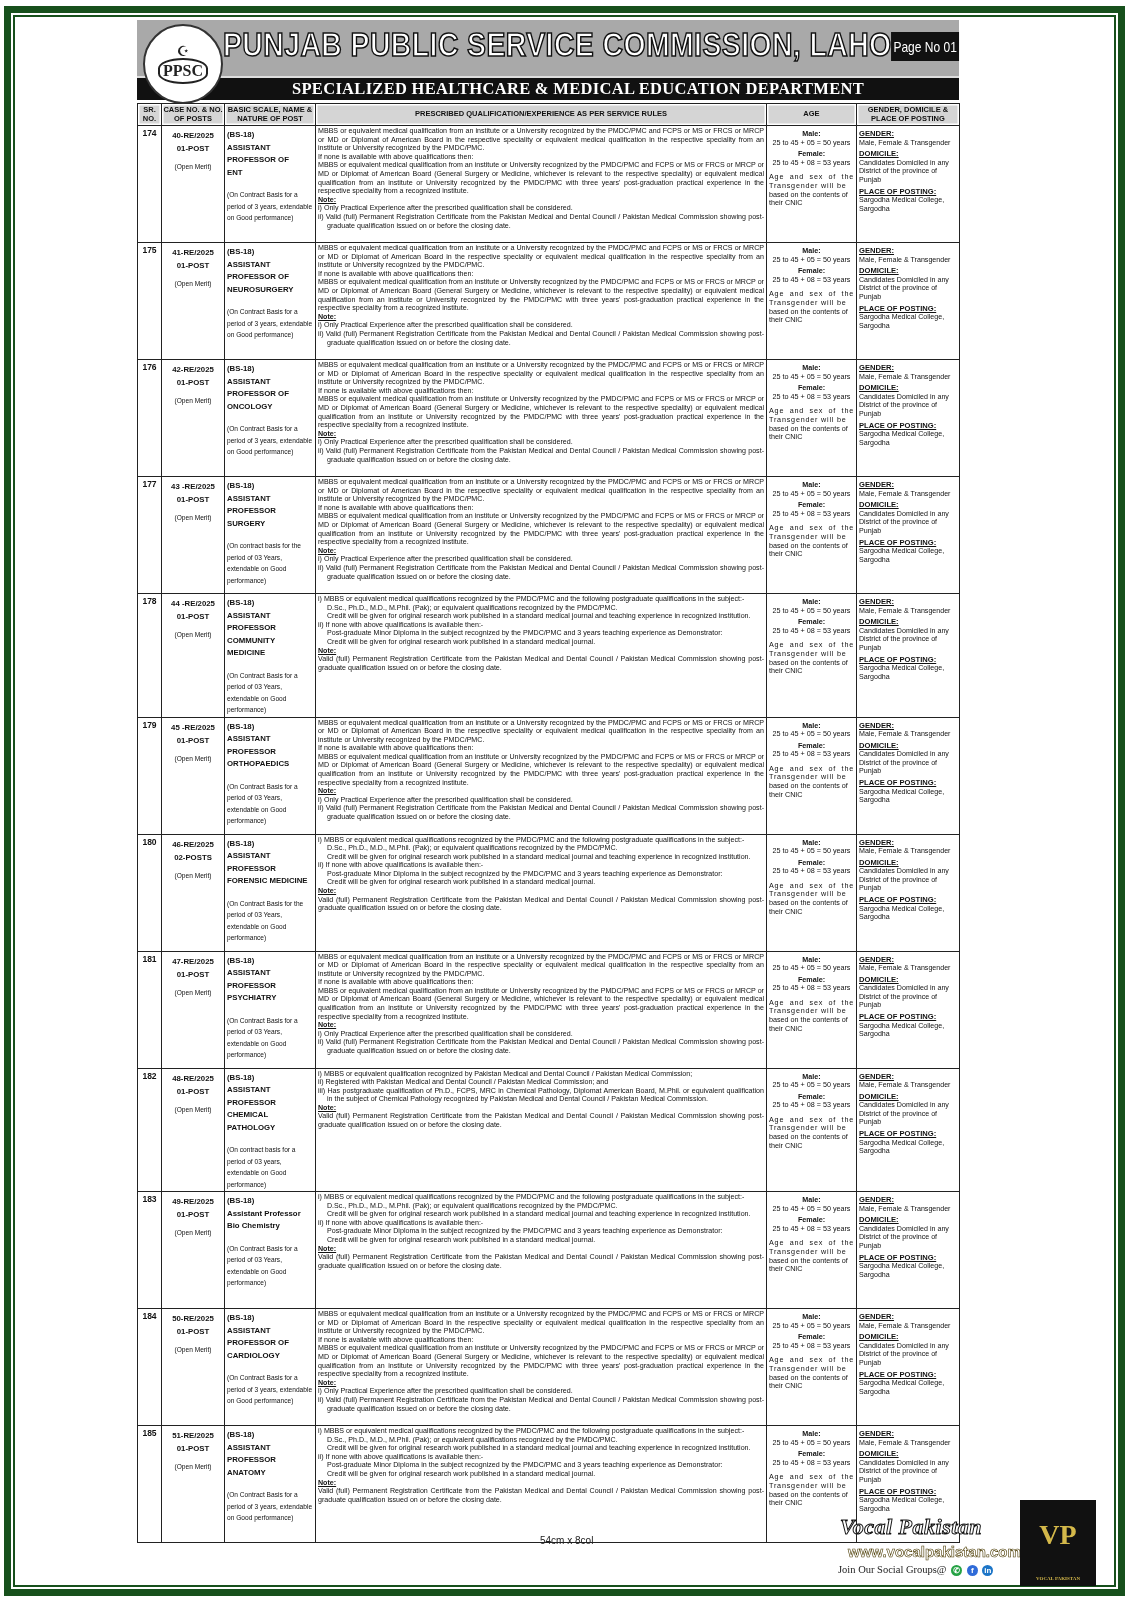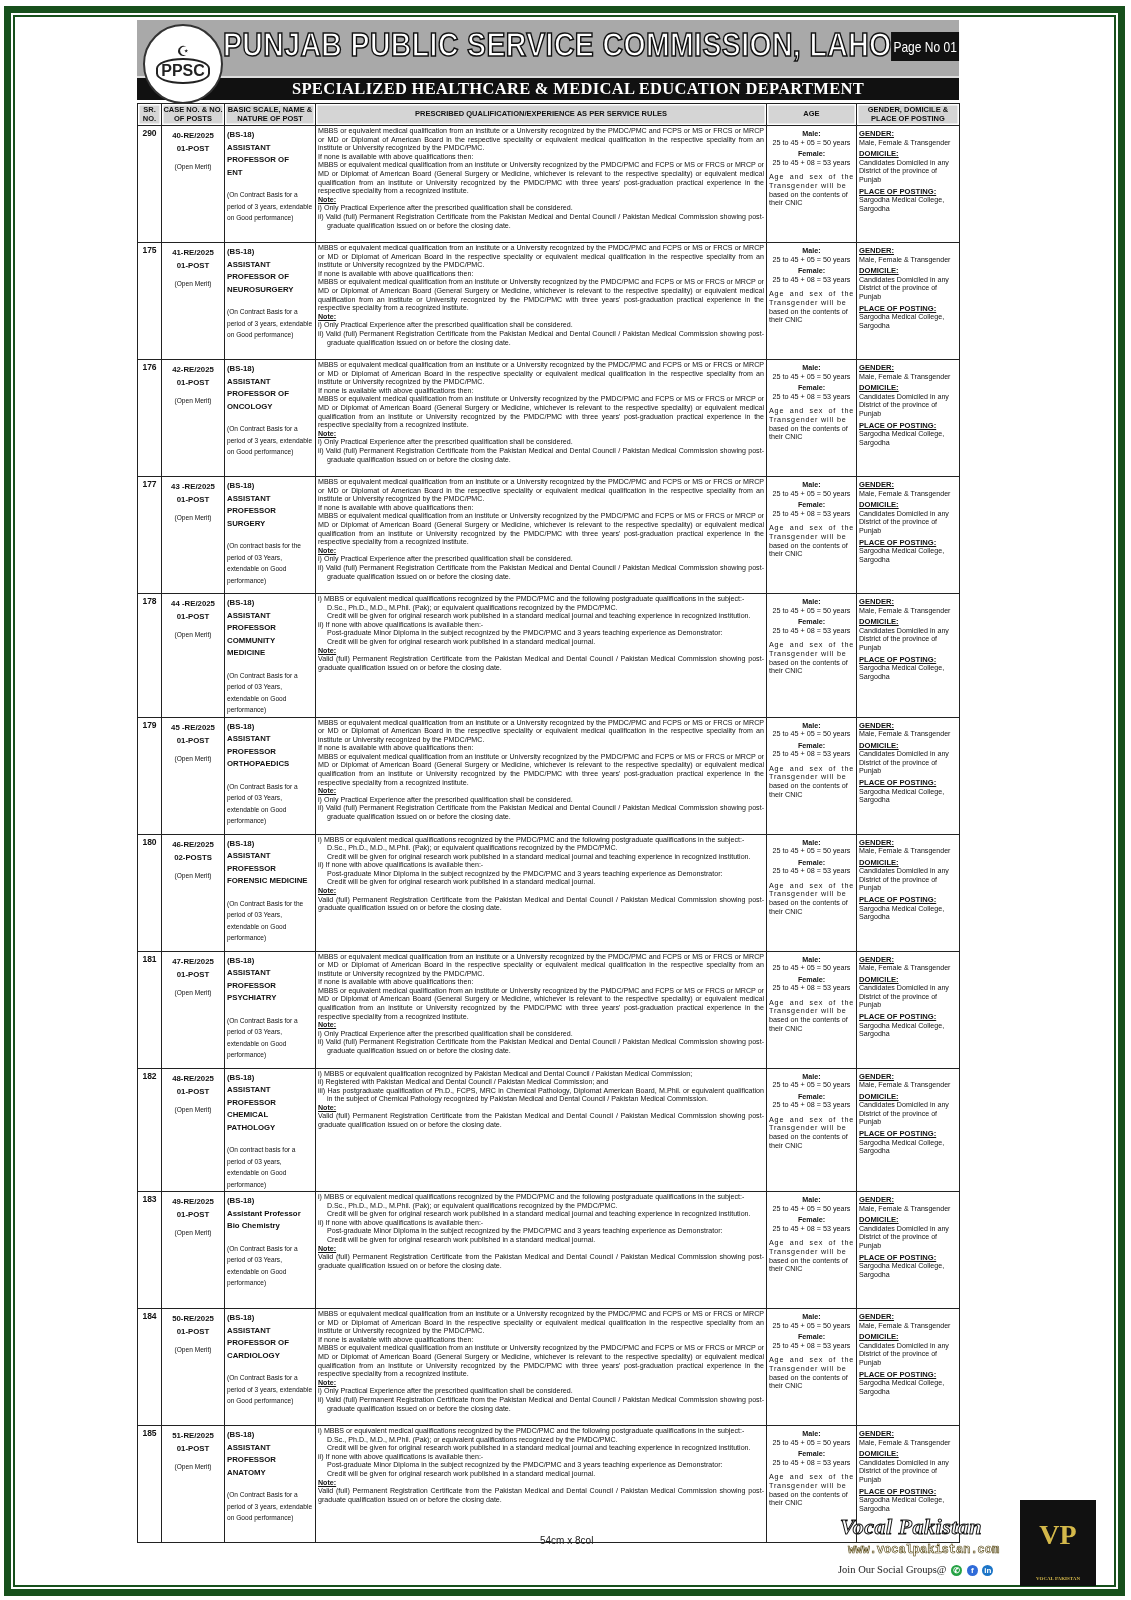--- a/index.html
+++ b/index.html
@@ -3,21 +3,21 @@
 <meta charset="utf-8">
 <style>
   html,body{margin:0;padding:0;background:#fff;}
   body{width:1131px;height:1600px;position:relative;overflow:hidden;font-family:"Liberation Sans",sans-serif;color:#111;}
   .frame-outer{position:absolute;left:4px;top:6px;width:1121px;height:1590px;border:7px solid #17501c;box-sizing:border-box;}
   .frame-inner{position:absolute;left:13px;top:15px;width:1103px;height:1572px;border:2px solid #17501c;box-sizing:border-box;}
   .page{position:absolute;left:137px;top:20px;width:822px;height:1512px;}
   .hdr{position:relative;height:56px;background:#a9a9a9;}
   .logo{position:absolute;left:6px;top:4px;width:76px;height:76px;border-radius:50%;background:#fff;border:2px solid #333;z-index:3;display:flex;align-items:center;justify-content:center;flex-direction:column;}
   .logo .moon{font-size:14px;line-height:14px;color:#222;}
-  .logo .txt{font-family:Liberation Sans, sans-serif;font-weight:bold;font-size:16px;color:#222;border:2px solid #222;border-radius:50%/40%;padding:2px 3px;}
+  .logo .txt{font-family:Liberation Serif, serif;font-weight:bold;font-size:16px;color:#222;border:2px solid #222;border-radius:50%/40%;padding:2px 3px;}
   .title{position:absolute;left:86px;top:6px;font-family:"Liberation Sans",sans-serif;font-weight:bold;font-size:33px;letter-spacing:0.5px;color:#fff;-webkit-text-stroke:1.6px #111;transform:scaleX(0.86);transform-origin:left center;white-space:nowrap;}
   .pageno{position:absolute;right:0;top:12px;background:#111;color:#fff;font-size:15px;padding:6px 3px;transform:scaleX(0.8);transform-origin:right center;}
   .adv{height:22px;background:#111;color:#fff;text-align:center;font-size:18px;line-height:22px;letter-spacing:0.5px;padding-left:60px;}
   .dept{height:22px;background:#111;color:#fff;text-align:center;font-family:"Liberation Serif",serif;font-weight:bold;font-size:16.5px;line-height:22px;border-top:2px solid #ddd;padding-left:60px;letter-spacing:0.3px;}
   table{border-collapse:collapse;width:822px;table-layout:fixed;margin-top:3px;}
   th{background:#d5d5d5;font-size:7.5px;font-weight:bold;line-height:8.5px;border:1px solid #222;padding:2px 1px;text-align:center;vertical-align:middle;box-shadow:inset 0 0 0 1.5px #fff;}
   td{border:1.5px solid #222;vertical-align:top;font-size:7.1px;line-height:8.6px;padding:1px 2px;}
   td.sr{font-weight:bold;font-size:8.5px;text-align:center;padding-top:3px;}
   td.case{text-align:center;padding-top:3px;}
   td.case .cn,td.case .np{font-weight:bold;font-size:7.8px;line-height:13px;display:block;}
@@ -32,21 +32,21 @@
   td.age .h{font-weight:bold;text-align:center;display:block;margin-top:3px;}
   td.age .v{display:block;text-align:center;}
   td.age .tg{display:block;margin-top:6px;text-align:justify;letter-spacing:0.8px;}
   td.age .tg2{display:block;}
   td.gdp .h{font-weight:bold;text-decoration:underline;display:block;margin-top:3px;font-size:7.6px;}
   td.gdp .v{display:block;}
   .row{height:117px;}
   .footer-size{position:absolute;left:540px;top:1535px;font-size:10px;color:#222;}
   .brand{position:absolute;left:834px;top:1508px;width:290px;height:84px;}
   .brand .name{position:absolute;left:6px;top:6px;font-family:"Liberation Serif",serif;font-style:italic;font-weight:bold;font-size:22px;color:#fff;-webkit-text-stroke:1px #111;letter-spacing:0.5px;}
-  .brand .url{position:absolute;left:14px;top:35px;font-family:Liberation Mono, monospace;font-weight:bold;font-size:12px;color:#fff;-webkit-text-stroke:0.6px #4a3a00;}
+  .brand .url{position:absolute;left:14px;top:35px;font-family:Liberation Sans, sans-serif;font-weight:bold;font-size:15px;color:#fff;-webkit-text-stroke:0.6px #4a3a00;}
   .brand .join{position:absolute;left:4px;top:56px;font-family:"Liberation Serif",serif;font-size:10.5px;color:#222;}
   .brand .ic{display:inline-block;width:11px;height:11px;border-radius:50%;color:#fff;font-size:8px;line-height:11px;text-align:center;margin-left:2px;vertical-align:middle;font-family:"Liberation Sans",sans-serif;font-weight:bold;}
   .brand .badge{position:absolute;left:186px;top:-8px;width:76px;height:86px;background:#111;color:#d4b84a;text-align:center;font-family:"Liberation Serif",serif;font-weight:bold;font-size:28px;line-height:70px;}
   .brand .badge small{position:absolute;bottom:4px;left:0;right:0;font-size:5px;line-height:6px;color:#d4b84a;}
 </style>
 </head>
 <body>
 
 <div class="frame-outer"></div>
 <div class="frame-inner"></div>
@@ -76,21 +76,21 @@
         <th>SR. NO.</th>
         <th>CASE NO. &amp; NO. OF POSTS</th>
         <th>BASIC SCALE, NAME &amp; NATURE OF POST</th>
         <th>PRESCRIBED QUALIFICATION/EXPERIENCE AS PER SERVICE RULES</th>
         <th>AGE</th>
         <th>GENDER, DOMICILE &amp; PLACE OF POSTING</th>
       </tr>
     </thead>
     <tbody id="tbody">
   <tr class="row">
-    <td class="sr">290</td>
+    <td class="sr">174</td>
     <td class="case">
       <span class="cn">40-RE/2025</span>
       <span class="np">01-POST</span>
       <span class="om">(Open Merit)</span>
     </td>
     <td class="post">
       <span class="ln">(BS-18)</span>
       <span class="ln">ASSISTANT</span>
       <span class="ln">PROFESSOR OF</span>
       <span class="ln">ENT</span>

